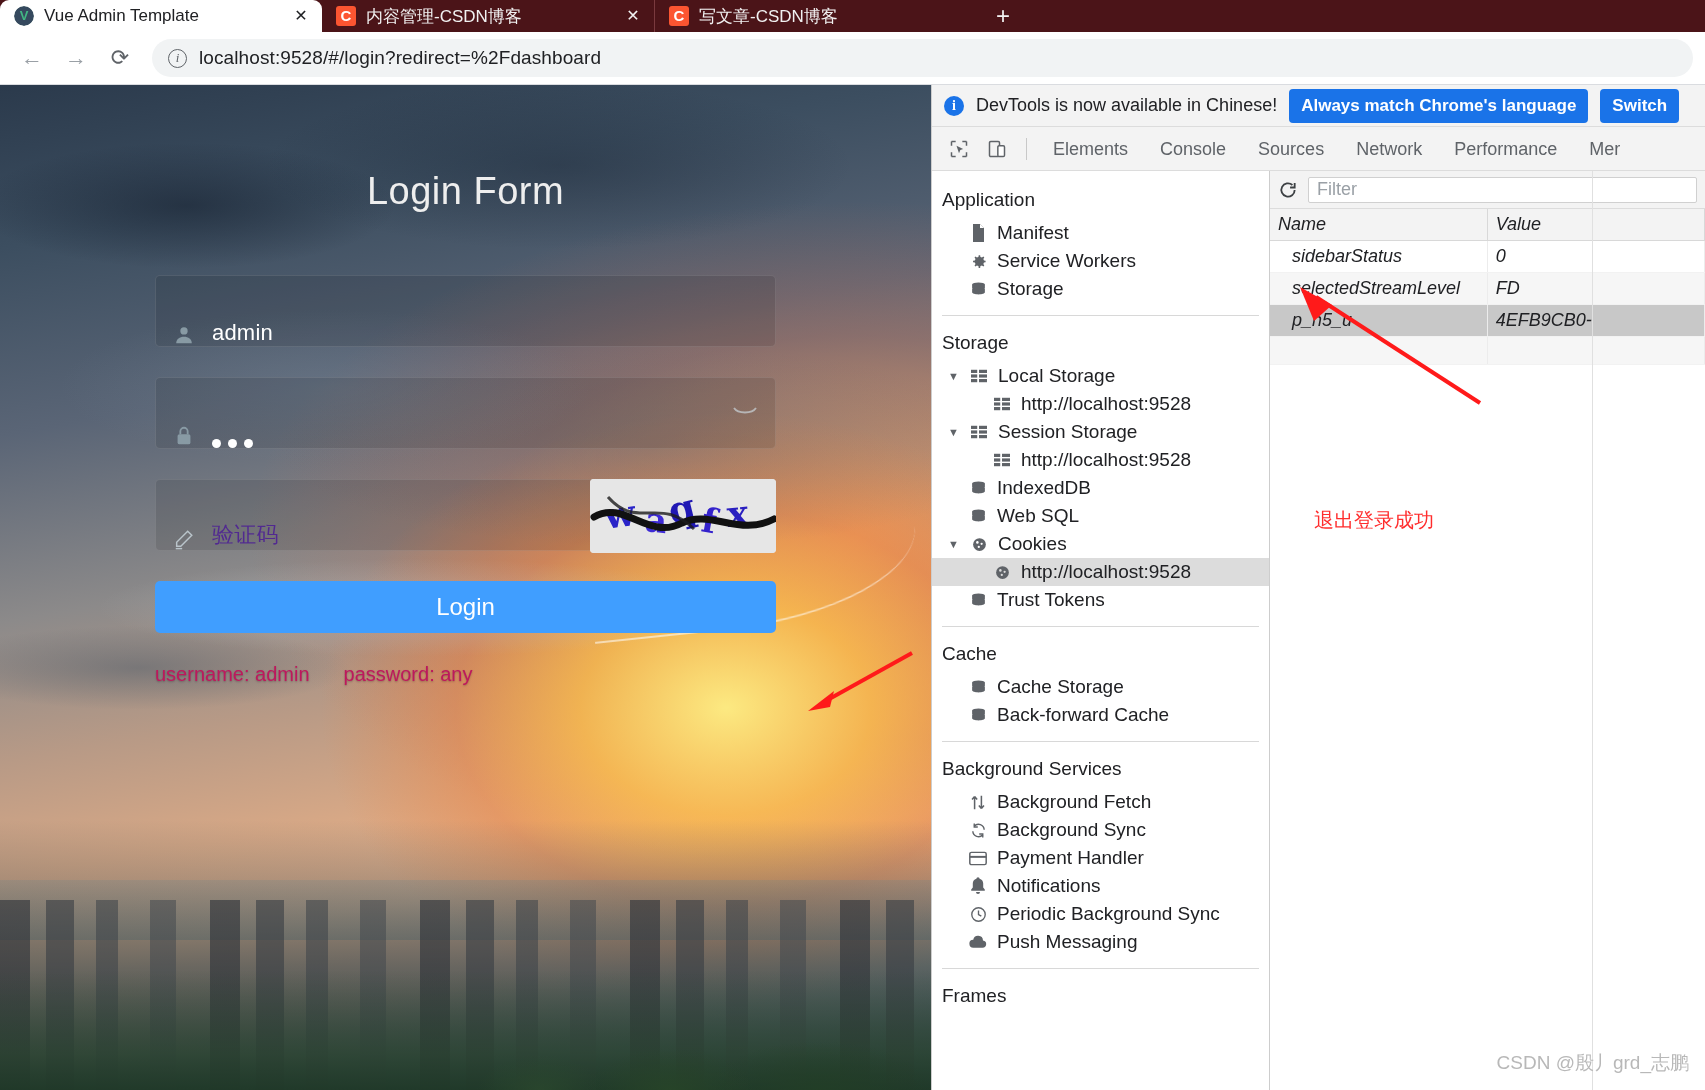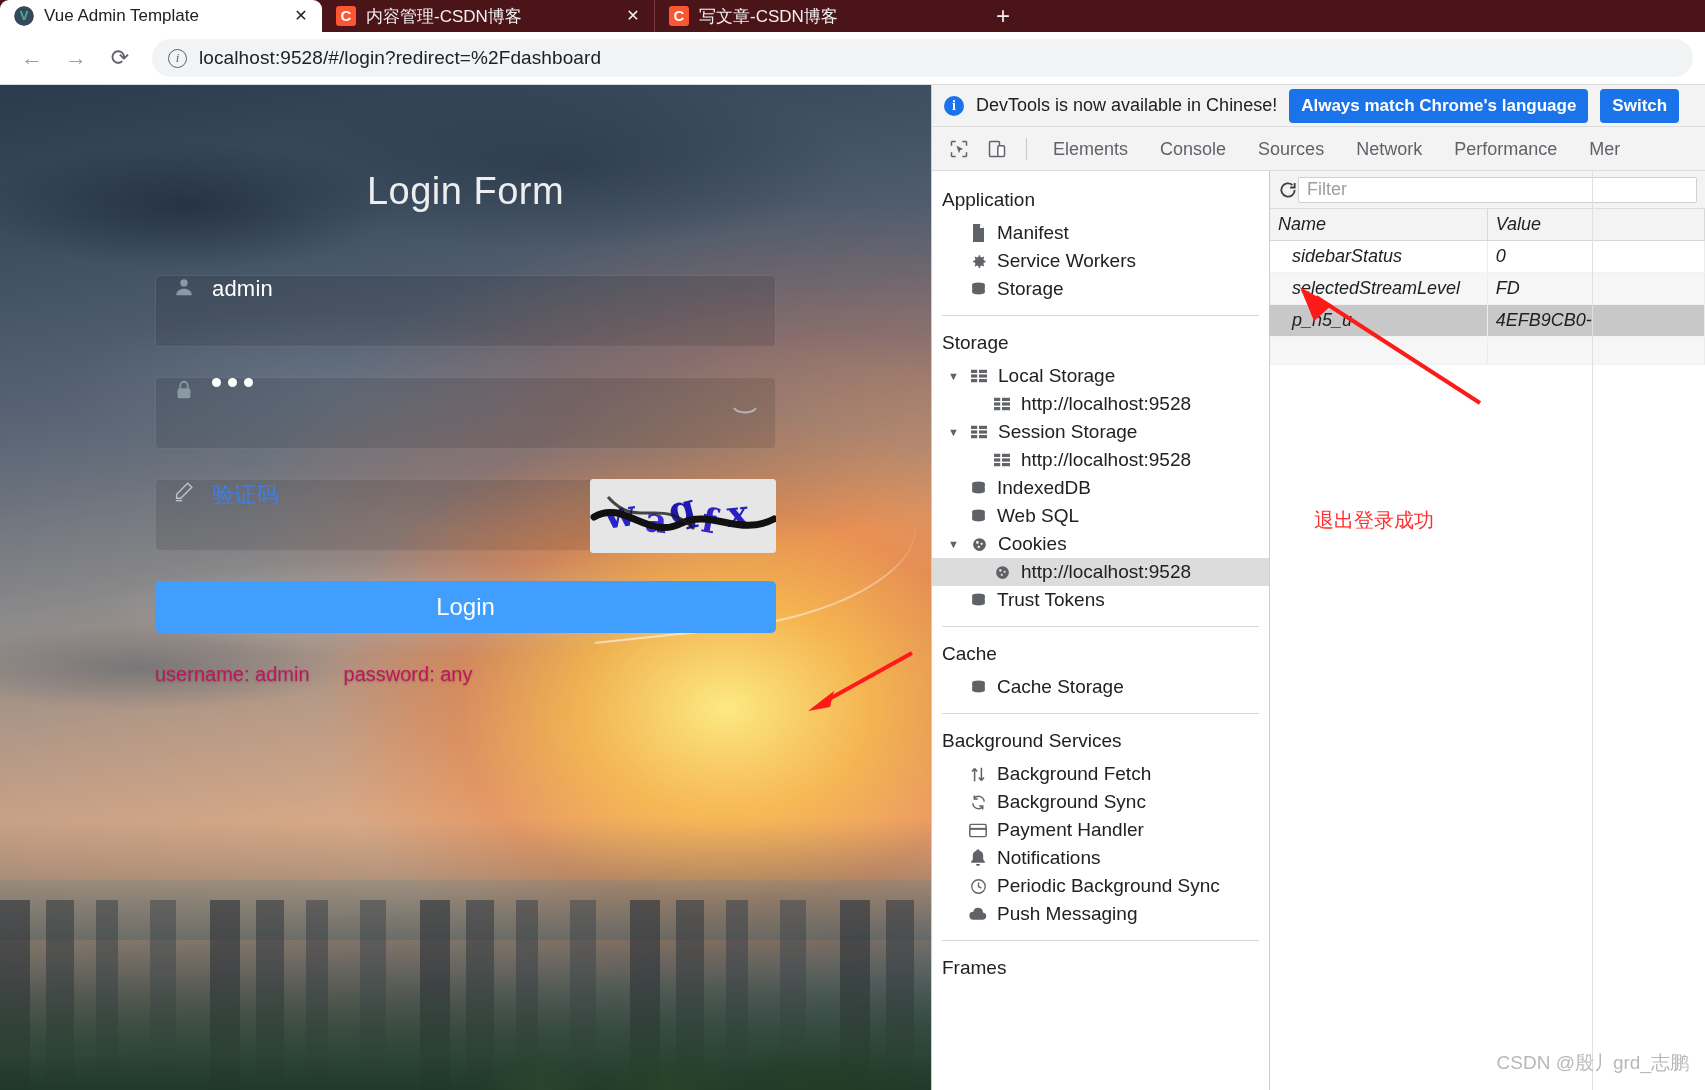--- a/index.html
+++ b/index.html
@@ -151,32 +151,32 @@
     width: 621px; margin: 0 auto; padding-top: 85px;
   }
   .login-title {
     text-align: center; color: #eeeeee; font-size: 38px;
     font-weight: normal; margin-bottom: 62px; letter-spacing: .5px;
   }
   .field {
     background: rgba(0,0,0,.10);
     border: 1px solid rgba(255,255,255,.10);
     border-radius: 5px; height: 72px;
-    display: flex; align-items: flex-start; margin-bottom: 30px;
+    display: flex; align-items: flex-end; margin-bottom: 30px;
     position: relative;
   }
   .field .ico {
     width: 56px; flex: 0 0 56px; display: flex;
     align-items: center; justify-content: center;
     color: #889aa4;
   }
   .field .val {
     font-size: 22px; color: #ffffff; letter-spacing: .2px;
   }
-  .field .val.placeholder { color: #3b82f6; opacity: .85; }
+  .field .val.placeholder { color: #4c1d95; opacity: .85; }
   .dots { display: flex; gap: 7px; align-items: center; }
   .dots i {
     width: 9px; height: 9px; background: #fff; border-radius: 50%;
     display: block;
   }
   .eye {
     position: absolute; right: 18px; top: 50%; transform: translateY(-50%);
     color: #889aa4; opacity: .75;
   }
   .captcha-field { padding-right: 0; overflow: visible; }
@@ -260,21 +260,21 @@
   .tree-item .tw {
     width: 12px; flex: 0 0 12px; margin-left: -20px; color: #5f6368;
     font-size: 11px;
   }
   .tree-item .ti { width: 20px; flex: 0 0 20px; display: flex; align-items: center; justify-content: center; color: #5f6368; }
   .tree-divider { height: 1px; background: #d8d8d8; margin: 12px 10px; }
 
   .dt-panel { flex: 1; display: flex; flex-direction: column; min-width: 0; position: relative; }
   .dt-filterbar {
     height: 38px; background: #f3f3f3; border-bottom: 1px solid #dcdcdc;
-    display: flex; align-items: center; padding: 0 8px; gap: 0;
+    display: flex; align-items: center; padding: 0 8px; gap: 10px;
   }
   .refresh-icon { color: #5f6368; cursor: pointer; display: flex; align-items: center; }
   .filter-input {
     flex: 1; height: 26px; background: #fff; border: 1px solid #d0d0d0;
     border-radius: 2px; font-size: 18px; color: #202124; padding: 0 8px;
     font-family: "Liberation Sans", sans-serif;
   }
   .filter-input::placeholder { color: #9aa0a6; }
 
   .ck-table { width: 100%; border-collapse: collapse; table-layout: fixed; font-style: italic; }
@@ -596,20 +596,30 @@
           <div class="tree-section-title">Cache</div>
           <div class="tree-item indent1">
             <span class="ti">
               <svg width="17" height="17" viewBox="0 0 24 24" fill="#5f6368">
                   <ellipse cx="12" cy="5" rx="9" ry="3"></ellipse>
                   <path d="M3 5v5c0 1.7 4 3 9 3s9-1.3 9-3V5"></path>
                   <path d="M3 11v5c0 1.7 4 3 9 3s9-1.3 9-3v-5"></path>
                 </svg>
             </span>
             <span>Cache Storage</span>
+          </div>
+          <div class="tree-item indent1">
+            <span class="ti">
+              <svg width="17" height="17" viewBox="0 0 24 24" fill="#5f6368">
+                  <ellipse cx="12" cy="5" rx="9" ry="3"></ellipse>
+                  <path d="M3 5v5c0 1.7 4 3 9 3s9-1.3 9-3V5"></path>
+                  <path d="M3 11v5c0 1.7 4 3 9 3s9-1.3 9-3v-5"></path>
+                </svg>
+            </span>
+            <span>Back-forward Cache</span>
           </div>
 
           <div class="tree-divider"></div>
 
           <div class="tree-section-title">Background Services</div>
           <div class="tree-item indent1">
             <span class="ti">
               <svg width="16" height="17" viewBox="0 0 18 20" fill="none" stroke="#5f6368" stroke-width="1.8">
                   <path d="M5 18V3M5 3L2 6.5M5 3l3 3.5"></path>
                   <path d="M13 2v15m0 0l3-3.5M13 17l-3-3.5"></path>

